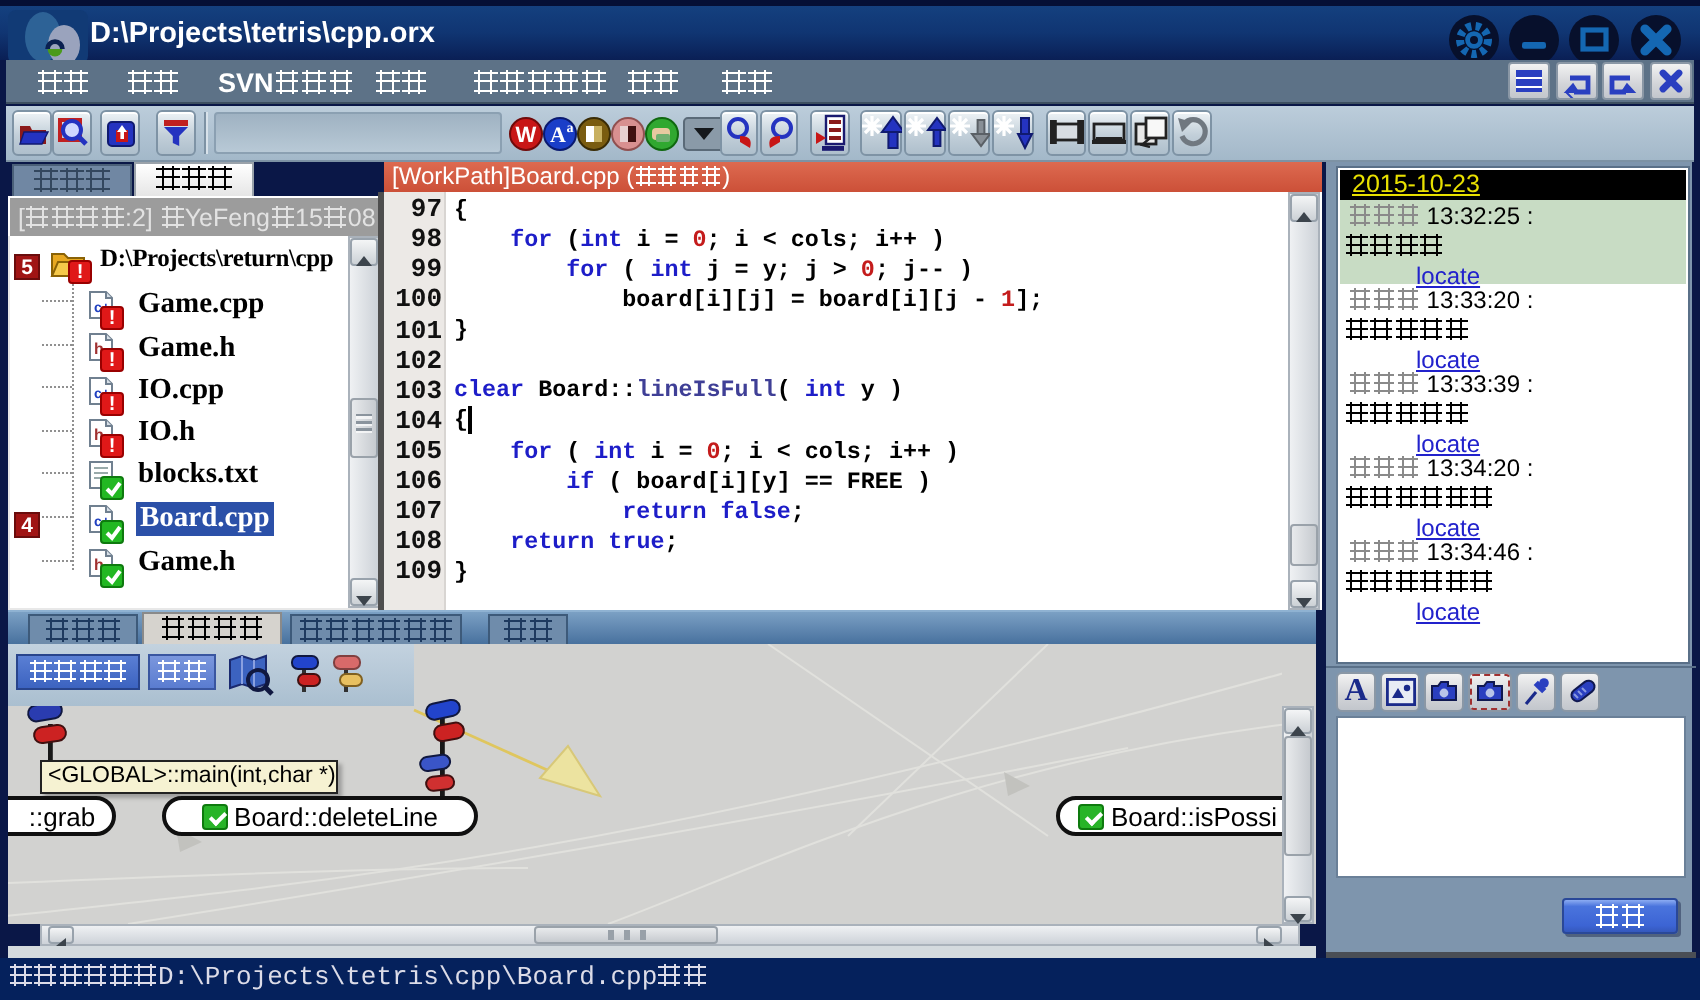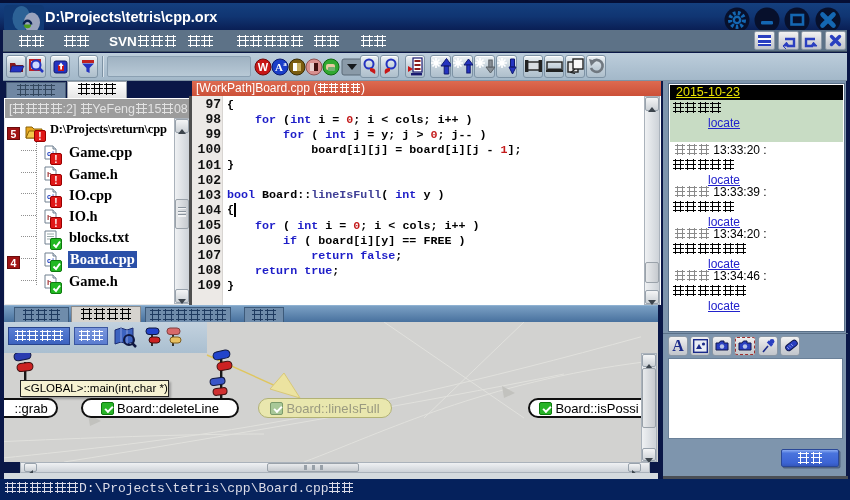--- a/index.html
+++ b/index.html
@@ -311,21 +311,21 @@
 106
 107
 108
 109</pre>
   <pre class="abs" id="code" style="left:35px;top:16.8px;font-family:'Liberation Mono',monospace;font-weight:bold;font-size:11.7px;line-height:15.1px;color:#000">{
     <span class="k">for</span> (<span class="k">int</span> i = <span class="n">0</span>; i &lt; cols; i++ )
         <span class="k">for</span> ( <span class="k">int</span> j = y; j &gt; <span class="n">0</span>; j-- )
             board[i][j] = board[i][j - <span class="n">1</span>];
 }
 
-<span class="k">bool</span> Board::<span class="fn">lineIsFull</span>( <span class="k">int</span> y )
+<span class="k">clear</span> Board::<span class="fn">lineIsFull</span>( <span class="k">int</span> y )
 {<span style="border-left:2.5px solid #000">​</span>
     <span class="k">for</span> ( <span class="k">int</span> i = <span class="n">0</span>; i &lt; cols; i++ )
         <span class="k">if</span> ( board[i][y] == FREE )
             <span class="k">return</span> <span class="k">false</span>;
     <span class="k">return</span> <span class="k">true</span>;
 }</pre>
 
   <div class="sbtrack" style="left:452px;top:15px;width:16px;height:209px"></div>
   <div class="sbbtn" style="left:453px;top:16px;width:14px;height:14px"><span class="tri-u" style="margin-top:4px"></span></div>
   <div class="sbbtn" style="left:453px;top:209px;width:14px;height:14px"><span class="tri-d" style="margin-top:4px"></span></div>
@@ -365,21 +365,20 @@
         <rect x="213" y="40" width="15" height="8" rx="4" fill="#cc2222" stroke="#401010" transform="rotate(-10 220 44)"></rect>
         <rect x="206" y="56" width="15" height="7" rx="3.5" fill="#3a55c8" stroke="#101840" transform="rotate(-8 213 59)"></rect>
         <rect x="209" y="66" width="14" height="7" rx="3.5" fill="#d03030" stroke="#401010" transform="rotate(-6 216 69)"></rect>
       </g>
     </svg>
 
     <div class="abs" style="left:16px;top:58px;width:149px;height:17px;background:#f6f2d2;border:1.5px solid #222;box-shadow:2px 2px 2px rgba(0,0,0,.25);font-size:11.5px;line-height:15px;padding-left:3px;white-space:nowrap">&lt;GLOBAL&gt;::main(int,char *)</div>
 
     <div class="node" style="left:-14px;top:76px;width:68px;padding-left:14px">::grab</div>
     <div class="node" style="left:77px;top:76px;width:158px"><span class="chk"></span>Board::deleteLine</div>
-    <div class="node" style="left:254px;top:76px;width:134px;background:#e9e7ae;border-color:#b2b275;border-width:1.5px;color:#9a9a80"><span class="chk" style="background:#a8c898;border-color:#7a9a6a"></span>Board::lineIsFull</div>
     <div class="node" style="left:524px;top:76px;width:122px"><span class="chk"></span>Board::isPossi</div>
   </div>
   <div class="abs" id="btoolbar" style="left:0;top:17px;width:203px;height:31px;background:linear-gradient(#c3d2df,#aabfd0)">
     <div class="abs" style="left:4px;top:5px;width:62px;height:18px;background:linear-gradient(#5a7fd4,#3c63c0);border:1px solid #28448c;color:#fff;font-size:12.5px;text-align:center;line-height:17px"><i class="c"></i><i class="c"></i><i class="c"></i><i class="c"></i></div>
     <div class="abs" style="left:70px;top:5px;width:34px;height:18px;background:linear-gradient(#7b97dd,#5a7cd0);border:1px solid #3a56a0;color:#fff;font-size:12.5px;text-align:center;line-height:17px"><i class="c"></i><i class="c"></i></div>
     <svg class="abs" style="left:109px;top:4px" width="24" height="22" viewBox="0 0 24 22">
         <path d="M2 4 L8 2 L14 4 L20 2 L20 16 L14 18 L8 16 L2 18 Z" fill="#3c63c0" stroke="#1a2a70"></path>
         <path d="M8 2 L8 16 M14 4 L14 18" stroke="#8aa0e0" stroke-width="1"></path>
         <circle cx="16" cy="14" r="5" fill="none" stroke="#101840" stroke-width="2"></circle>
         <path d="M19 17 L23 21" stroke="#101840" stroke-width="2.5"></path>
@@ -406,20 +405,21 @@
   <div class="sbthumbh" style="left:263px;top:158px;width:92px;height:9px"></div>
   <div class="abs" style="left:300px;top:160px;width:20px;height:5px;background:repeating-linear-gradient(90deg,#98a0a8 0 3px,transparent 3px 8px)"></div>
   <div class="sbbtn" style="left:624px;top:158px;width:13px;height:9px"><span class="tri-r" style="margin-top:0px"></span></div>
   <div class="abs" style="left:0;top:168px;width:654px;height:6px;background:#d4dade"></div>
 </div>
 
 <div class="abs" id="rightpanel" style="left:661px;top:81px;width:185px;height:398px;background:#7e95ad;border-left:2px solid #0a1747">
   <div class="abs" id="loglist" style="left:6px;top:3px;width:175px;height:247px;background:#fff;border:1.5px solid #fff;outline:1px solid #5a7088">
     <div class="abs" style="left:0;top:0;width:173px;height:15px;background:#000;color:#e8e000;font-size:12.5px;line-height:14px;padding-left:6px"><span style="text-decoration:underline">2015-10-23</span></div>
     <div class="ent" style="top:15px;height:42px;background:#c8dcc4">
+      <div style="padding:1px 0 0 4px"><span style="color:#8a8a8a;text-decoration:underline"><i class="c"></i><i class="c"></i><i class="c"></i></span> 13:32:25 :</div>
       <div style="padding:1px 0 0 2px;font-size:12.5px"><i class="c"></i><i class="c"></i><i class="c"></i><i class="c"></i></div>
       <div style="padding:1px 0 0 38px"><span class="loc">locate</span></div>
     </div>
     <div class="ent" style="top:57px;height:42px">
       <div style="padding:1px 0 0 4px"><span style="color:#8a8a8a;text-decoration:underline"><i class="c"></i><i class="c"></i><i class="c"></i></span> 13:33:20 :</div>
       <div style="padding:1px 0 0 2px;font-size:12.5px"><i class="c"></i><i class="c"></i><i class="c"></i><i class="c"></i><i class="c"></i></div>
       <div style="padding:1px 0 0 38px"><span class="loc">locate</span></div>
     </div>
     <div class="ent" style="top:99px;height:42px">
       <div style="padding:1px 0 0 4px"><span style="color:#8a8a8a;text-decoration:underline"><i class="c"></i><i class="c"></i><i class="c"></i></span> 13:33:39 :</div>

